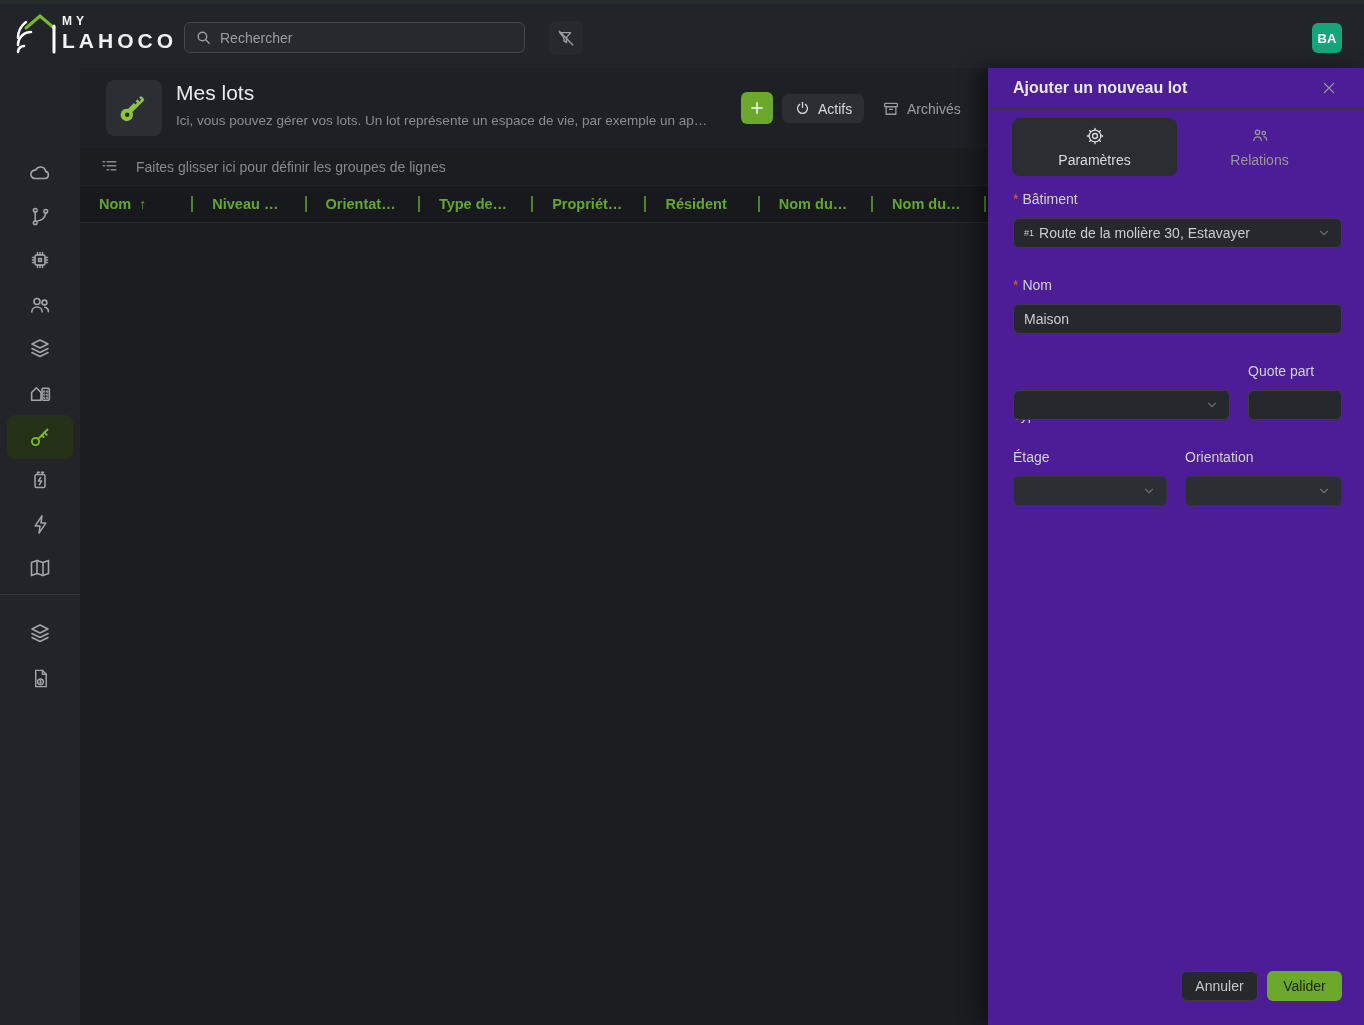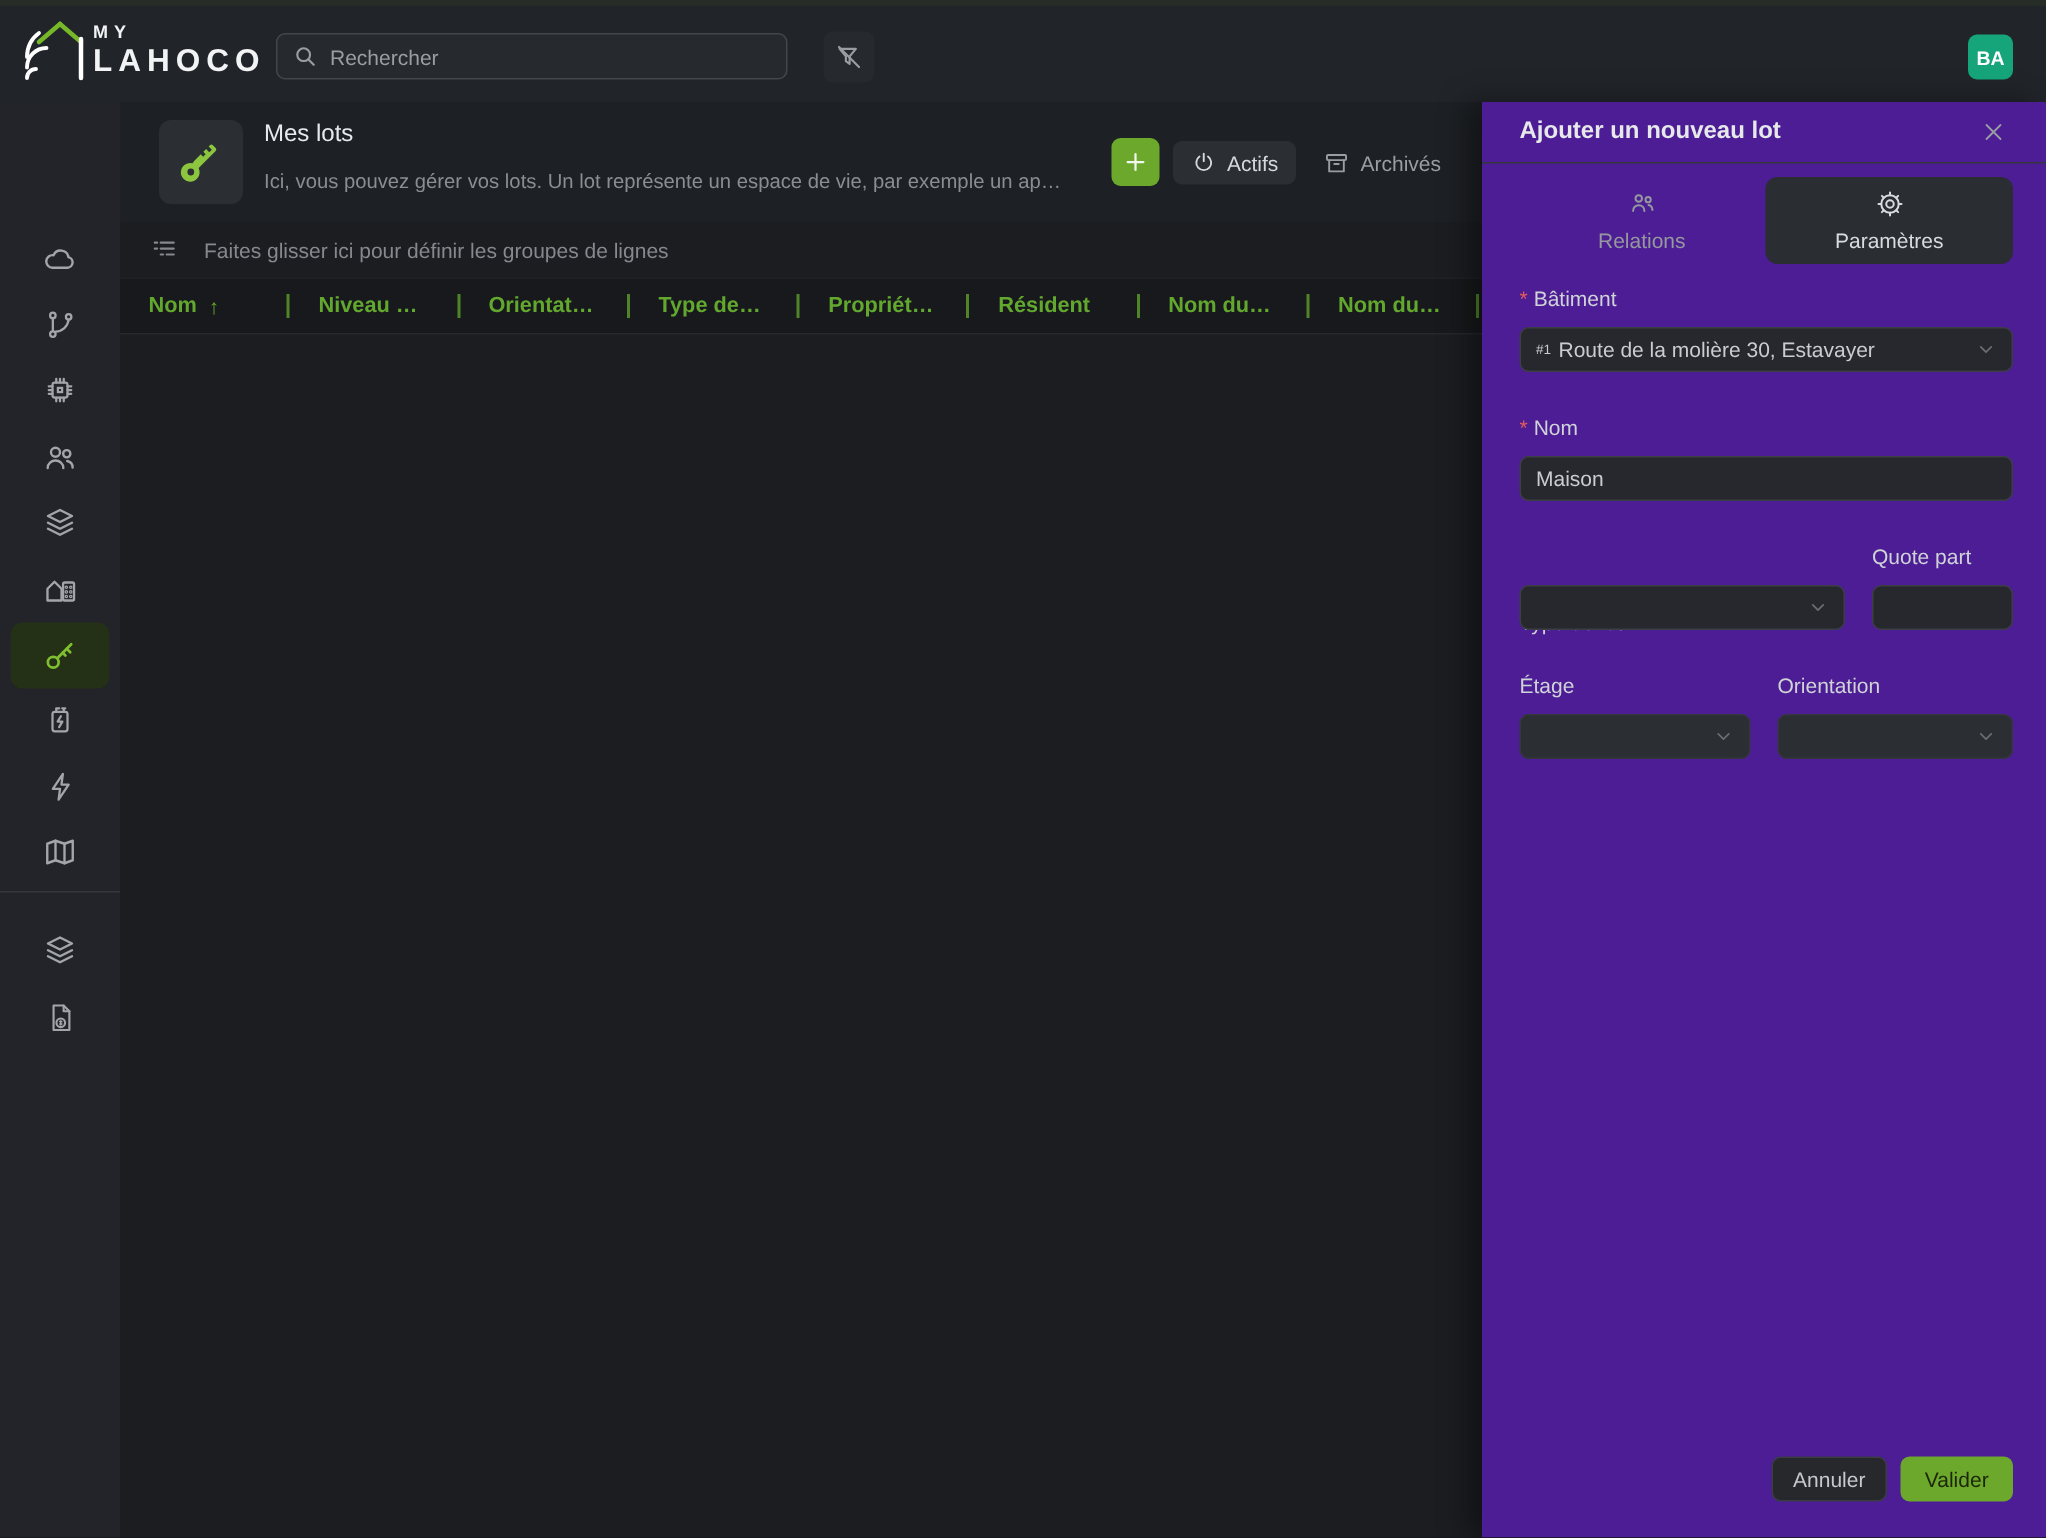--- a/index.html
+++ b/index.html
@@ -29,21 +29,21 @@
   .side-item { position:absolute; left:0; width:80px; height:34px; display:flex; align-items:center;
                justify-content:center; color:#a2a5aa; cursor:pointer; }
   .side-item.active { left:7px; width:66px; height:44px; background:#243117; border-radius:8px; color:#7fbe2e; }
   .side-divider { position:absolute; left:0; top:526px; width:80px; height:1px; background:#33363b; }
 
   
   .main { position:absolute; left:80px; top:68px; width:908px; height:957px; background:#1b1d21; }
   .page-header { position:absolute; left:0; top:0; width:908px; height:80px; background:#1d2024; }
   .key-tile { position:absolute; left:26px; top:12px; width:56px; height:56px; background:#2b2e33;
               border-radius:8px; display:flex; align-items:center; justify-content:center; color:#8cc63e; }
-  .page-title { position:absolute; left:96px; top:13px; font-size:16px; color:#e8eaed; font-weight:400; }
+  .page-title { position:absolute; left:96px; top:13px; font-size:21px; color:#e8eaed; font-weight:400; }
   .page-subtitle { position:absolute; left:96px; top:45px; font-size:13.5px; color:#8a8d93; width:560px;
                    white-space:nowrap; overflow:hidden; }
   .add-btn { position:absolute; left:661px; top:24px; width:32px; height:32px; background:#6CA82C;
              border:none; border-radius:6px; color:#f4f7ee; font-size:22px; line-height:30px; cursor:pointer;
              display:flex; align-items:center; justify-content:center; }
   .toggle-btn { position:absolute; top:26px; height:29px; border-radius:6px; display:flex; align-items:center;
                 gap:7px; padding:0 12px; font-size:14px; cursor:pointer; border:none; font-family:inherit; }
   .toggle-btn.on { left:702px; background:#2b2e33; color:#d6d8db; }
   .toggle-btn.off { left:790px; background:transparent; color:#9a9da2; }
 
@@ -341,40 +341,40 @@
       <span class="panel-close">
         <span>
             <svg width="16" height="16" viewBox="0 0 24 24" fill="none" stroke="currentColor" stroke-width="1.8" stroke-linecap="round">
               <path d="M5 5 L19 19 M19 5 L5 19"></path>
             </svg>
           </span>
       </span>
     </div>
 
     <div class="tabs">
+      <div class="tab active">
+        <span>
+            <svg width="20" height="20" viewBox="0 0 24 24" fill="none" stroke="currentColor" stroke-width="1.6" stroke-linecap="round">
+              <circle cx="12" cy="12" r="3"></circle>
+              <circle cx="12" cy="12" r="7"></circle>
+              <path d="M12 5 V2.8 M12 21.2 V19 M5 12 H2.8 M21.2 12 H19 M7.05 7.05 L5.5 5.5 M18.5 18.5 l-1.55-1.55 M16.95 7.05 L18.5 5.5 M5.5 18.5 l1.55-1.55"></path>
+            </svg>
+          </span>
+        <span>Paramètres</span>
+      </div>
       <div class="tab">
         <span>
             <svg width="20" height="20" viewBox="0 0 24 24" fill="none" stroke="currentColor" stroke-width="1.6" stroke-linecap="round" stroke-linejoin="round">
               <circle cx="9" cy="7.5" r="2.6"></circle>
               <path d="M4.5 17.5 c0-2.7 2-4.5 4.5-4.5 s4.5 1.8 4.5 4.5"></path>
               <circle cx="16.5" cy="8.5" r="2.1"></circle>
               <path d="M16.8 12.8 c1.9.4 3.1 1.9 3.1 3.9"></path>
             </svg>
           </span>
         <span>Relations</span>
-      </div>
-      <div class="tab active">
-        <span>
-            <svg width="20" height="20" viewBox="0 0 24 24" fill="none" stroke="currentColor" stroke-width="1.6" stroke-linecap="round">
-              <circle cx="12" cy="12" r="3"></circle>
-              <circle cx="12" cy="12" r="7"></circle>
-              <path d="M12 5 V2.8 M12 21.2 V19 M5 12 H2.8 M21.2 12 H19 M7.05 7.05 L5.5 5.5 M18.5 18.5 l-1.55-1.55 M16.95 7.05 L18.5 5.5 M5.5 18.5 l1.55-1.55"></path>
-            </svg>
-          </span>
-        <span>Paramètres</span>
       </div>
     </div>
 
     <div class="label" style="left:25px; top:123px;">
       <span class="req">*</span><span>Bâtiment</span>
     </div>
     <div class="field" style="left:25px; top:150px; width:329px;">
       <sup>#1</sup>
       <span class="val">Route de la molière 30, Estavayer</span>
       <span class="chev">

